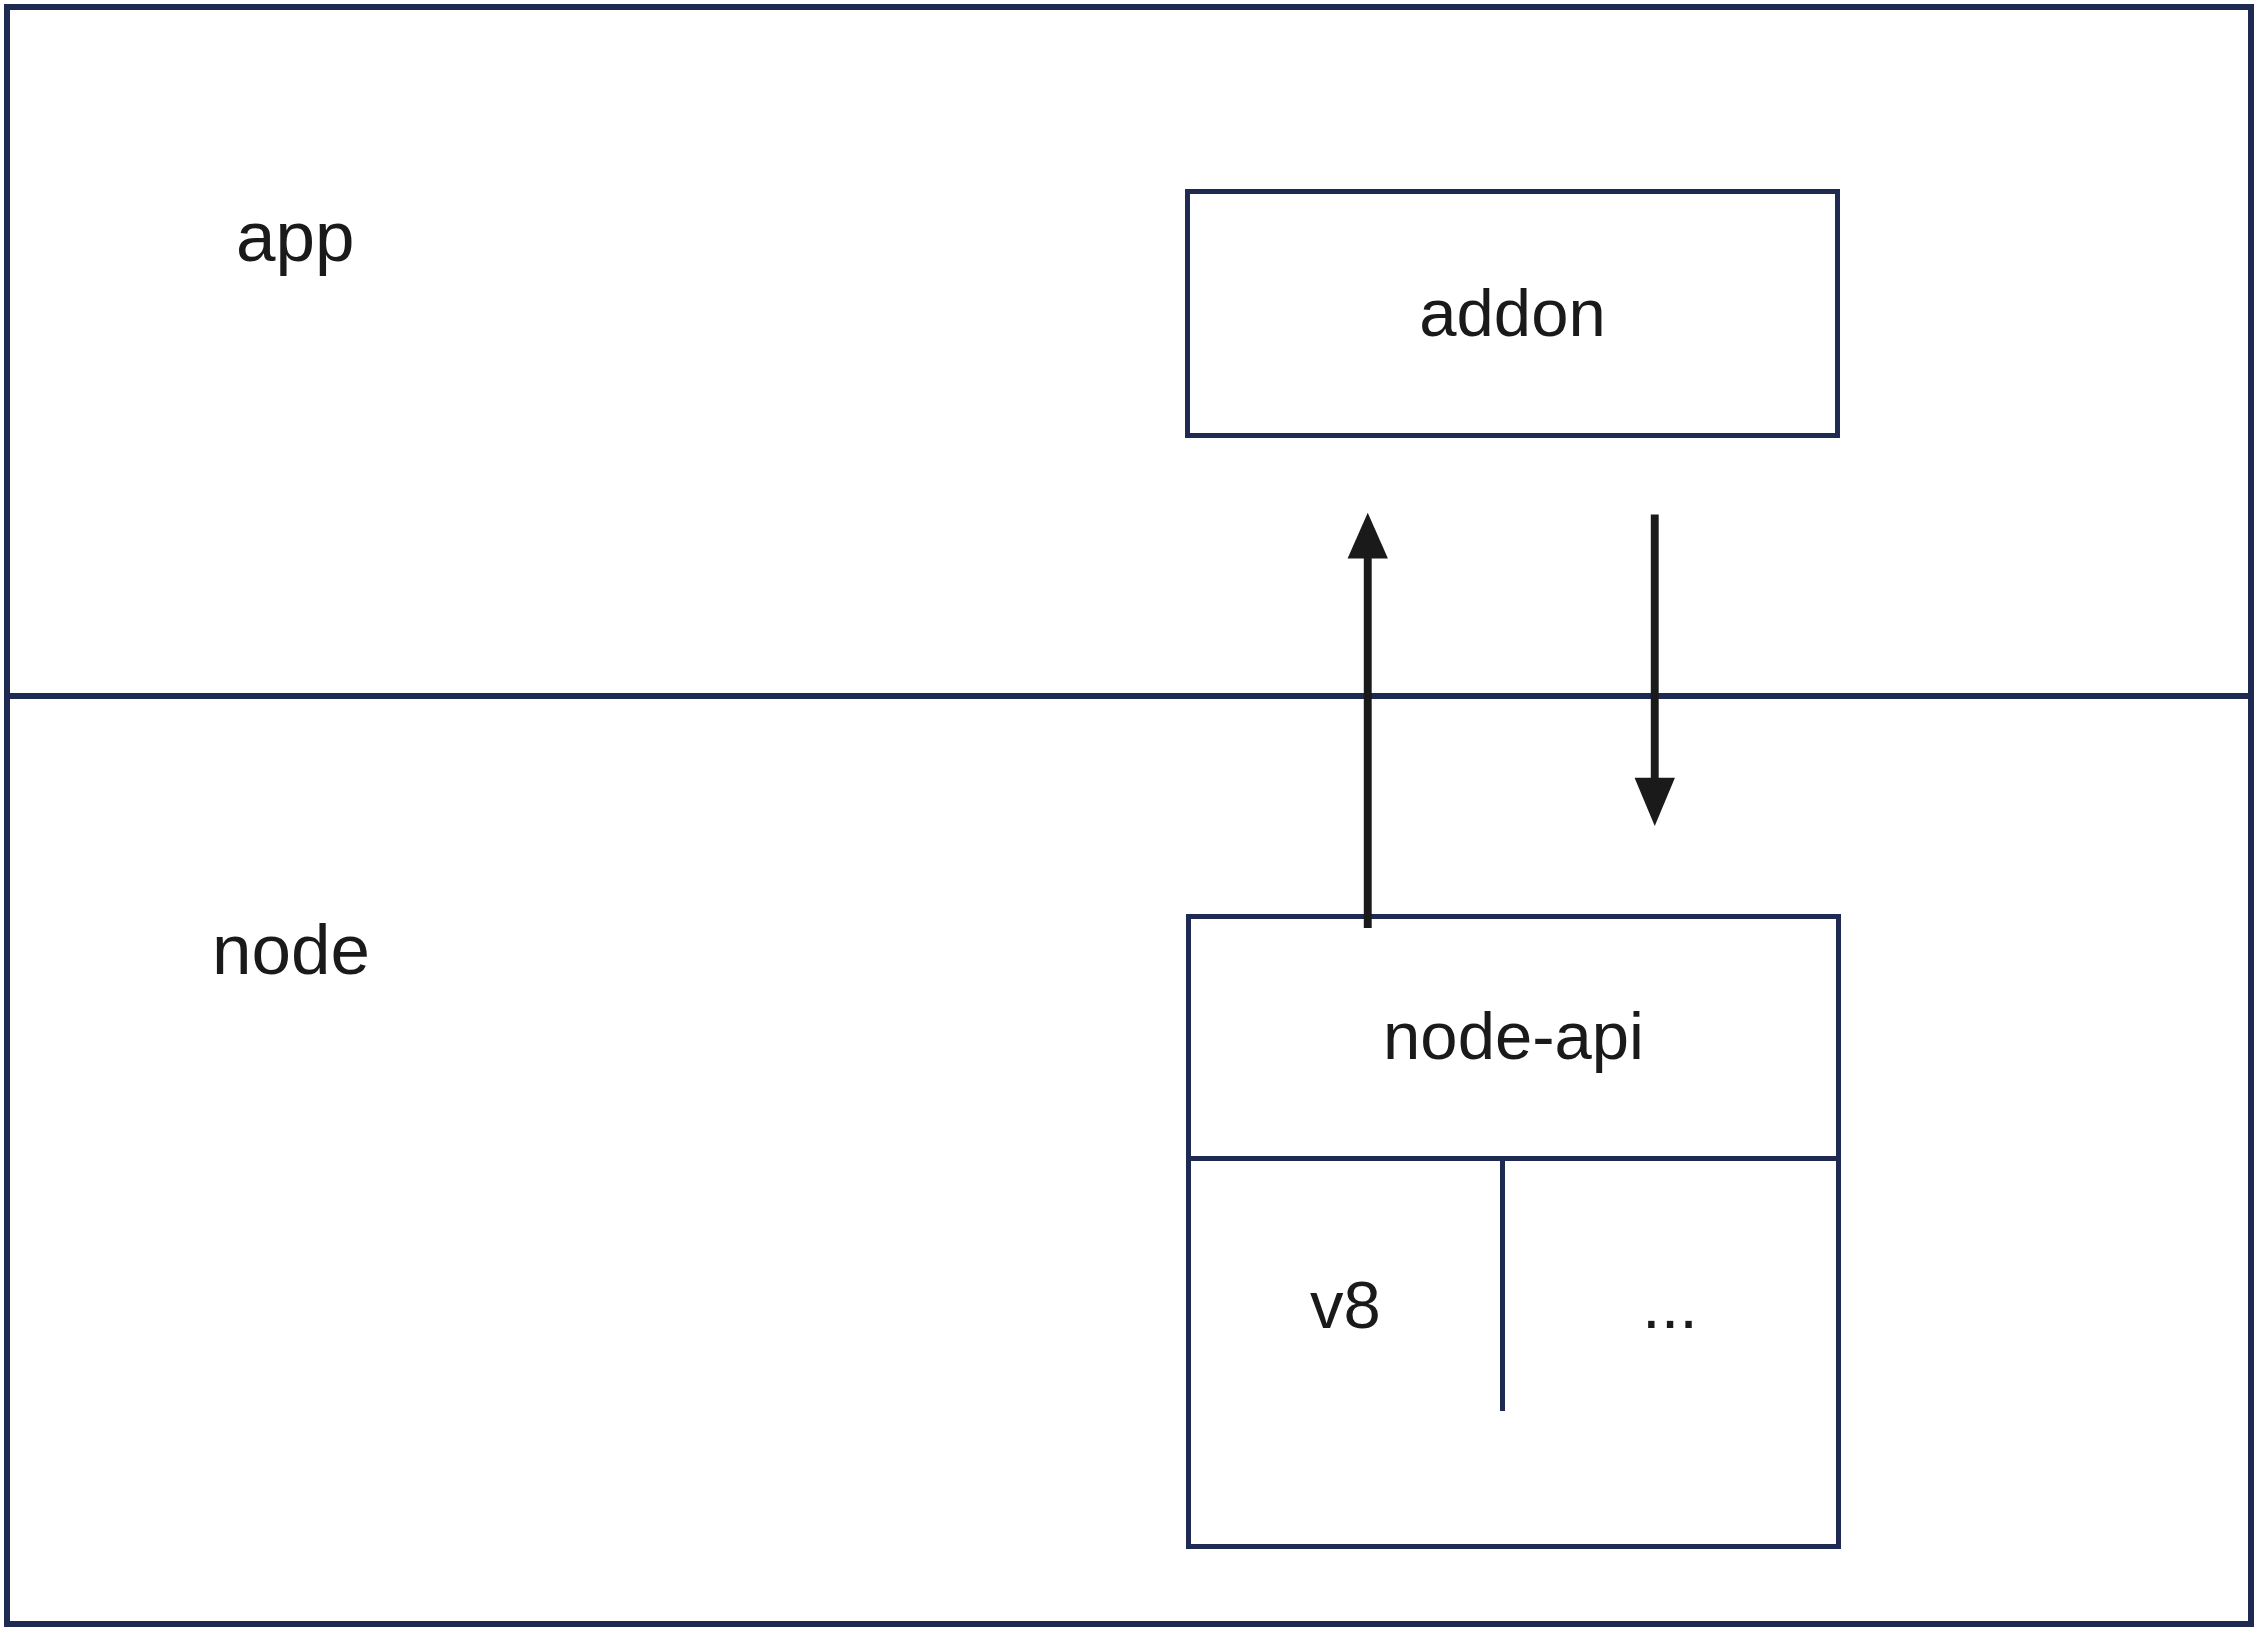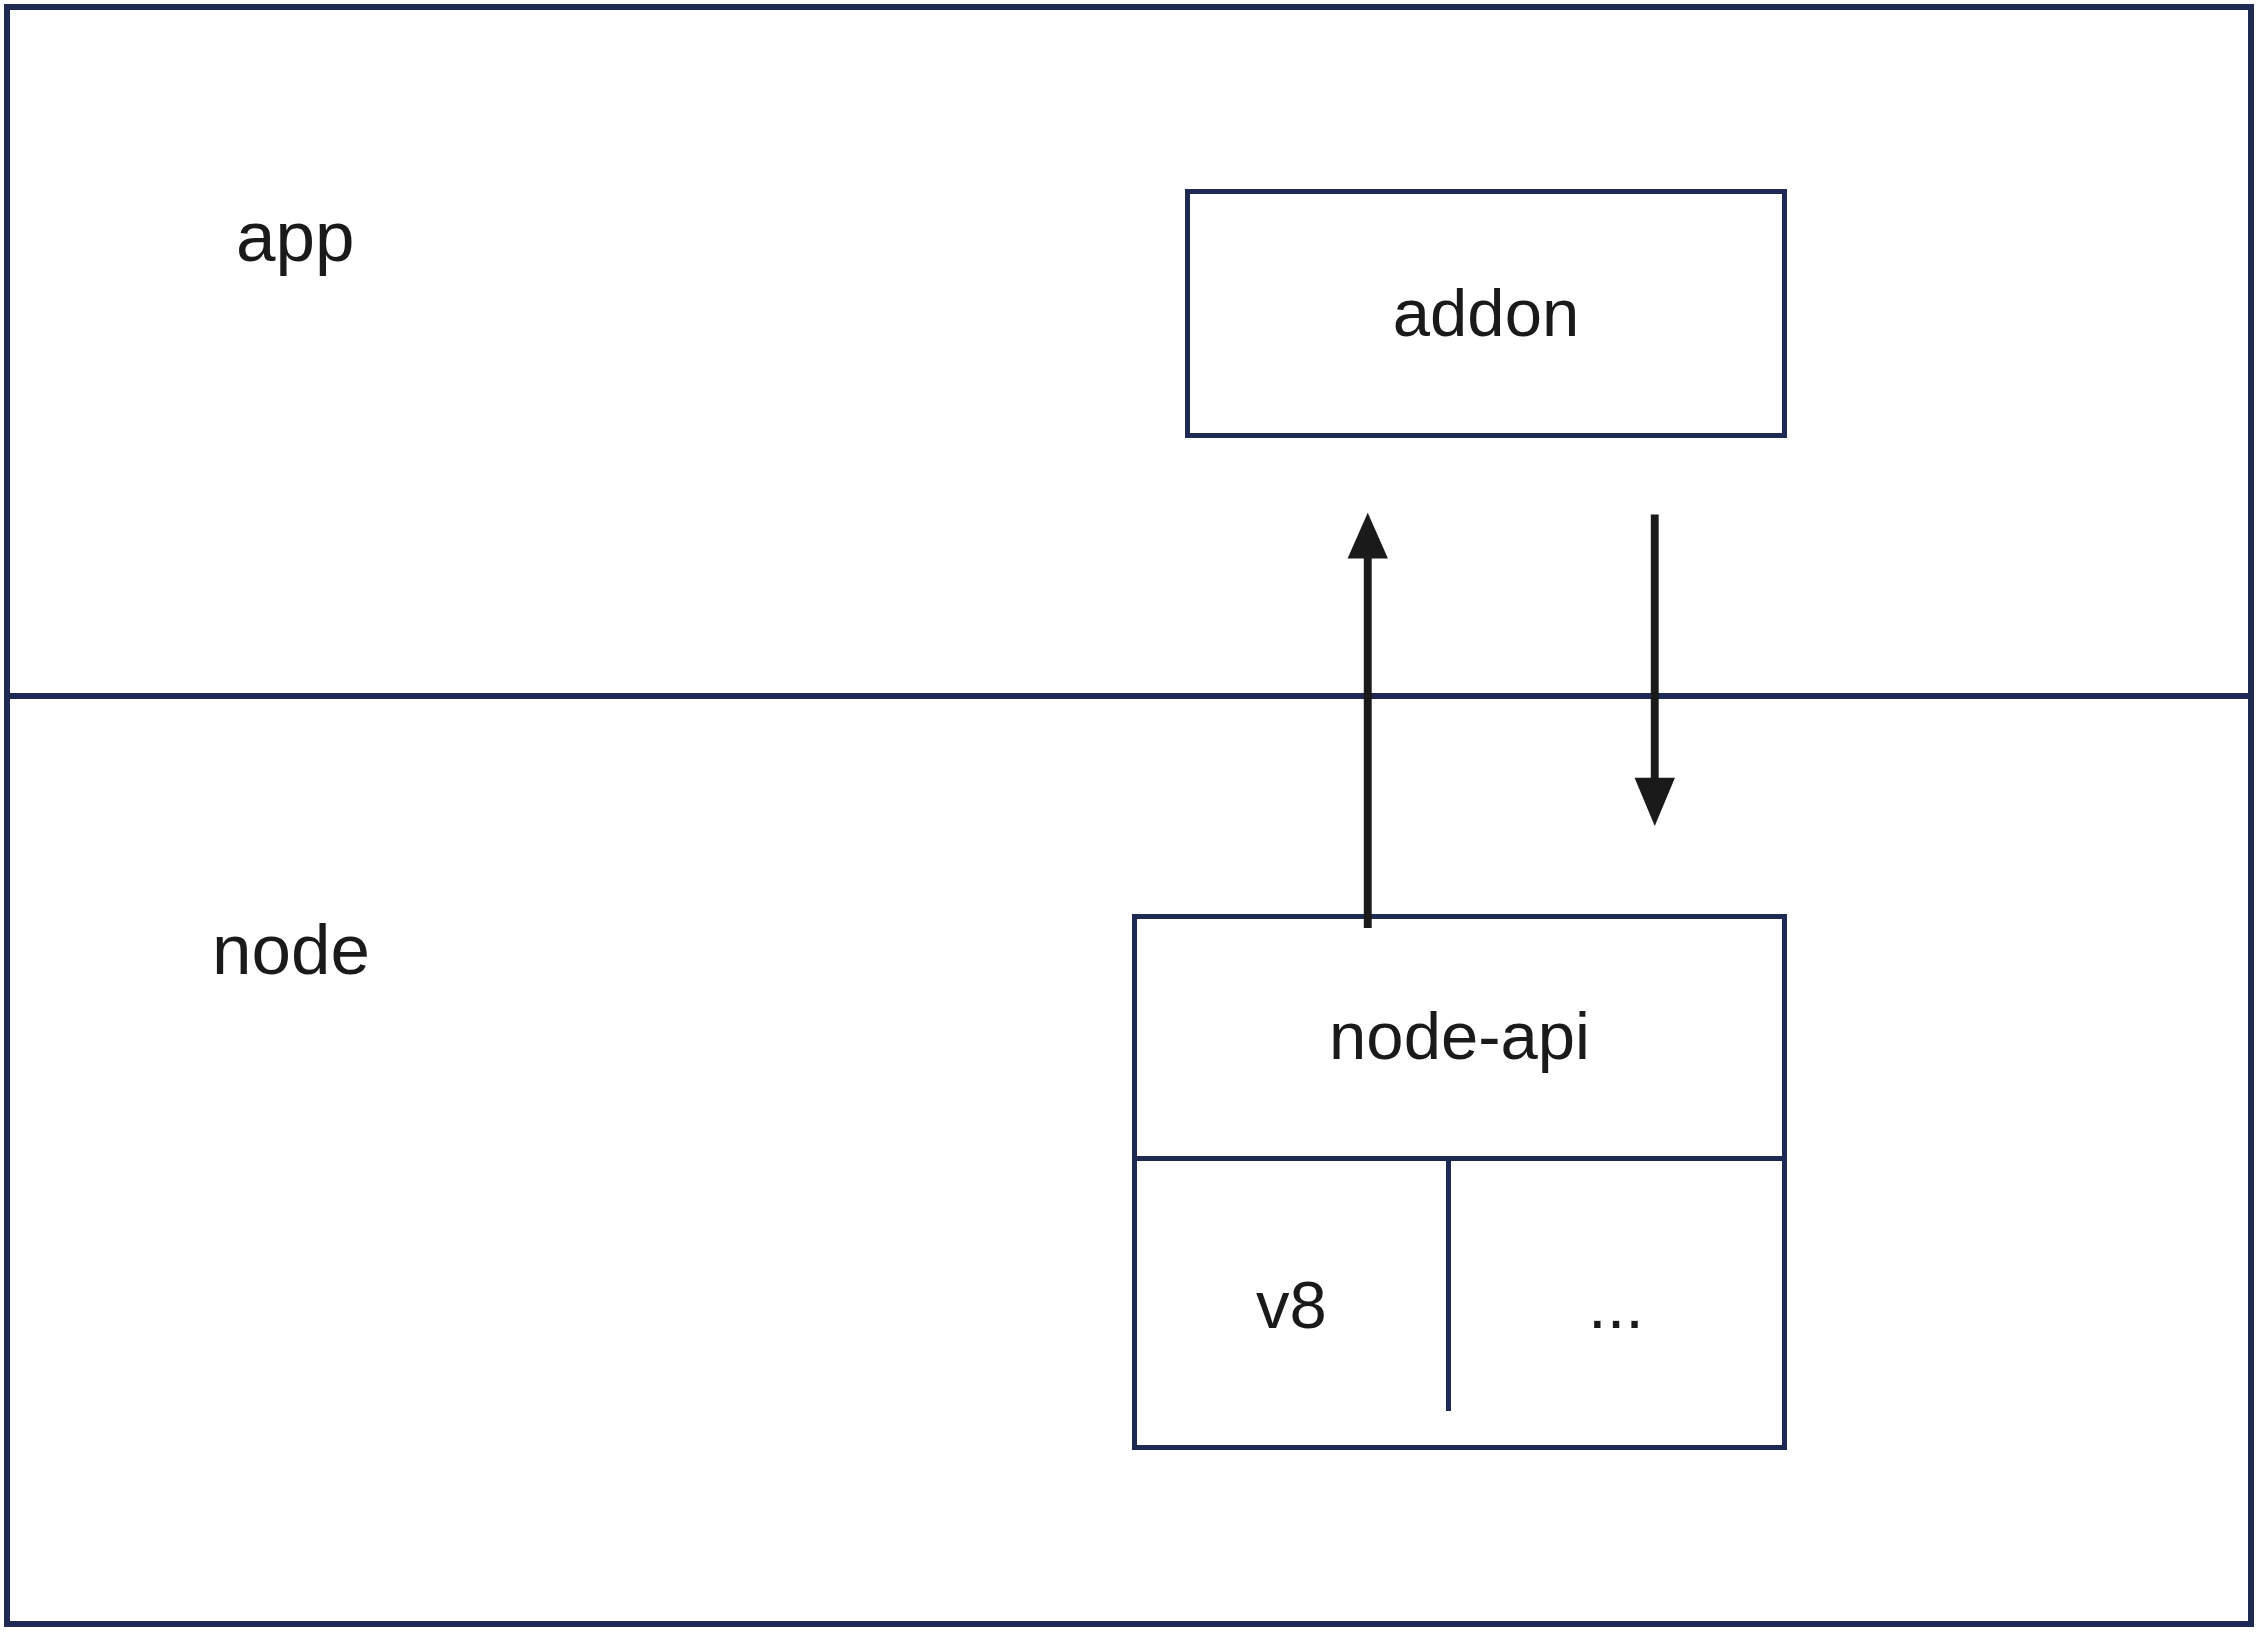--- a/index.html
+++ b/index.html
@@ -73,31 +73,31 @@
     font-weight: 400;
     color: #1a1a1a;
     line-height: 1;
     white-space: nowrap;
   }
 
   
   .addon-box {
     left: 1185px;
     top: 189px;
-    width: 602px;
+    width: 655px;
     height: 249px;
   }
   .addon-box .box-text { top: 85px; }
 
   
   .nodeapi-box {
-    left: 1132px;
+    left: 1186px;
     top: 914px;
     width: 655px;
-    height: 536px;
+    height: 635px;
   }
   
   .nodeapi-box .nodeapi-title {
     top: 83px;
   }
   
   .nodeapi-hdiv {
     position: absolute;
     left: -5.3px;
     top: 237px;

